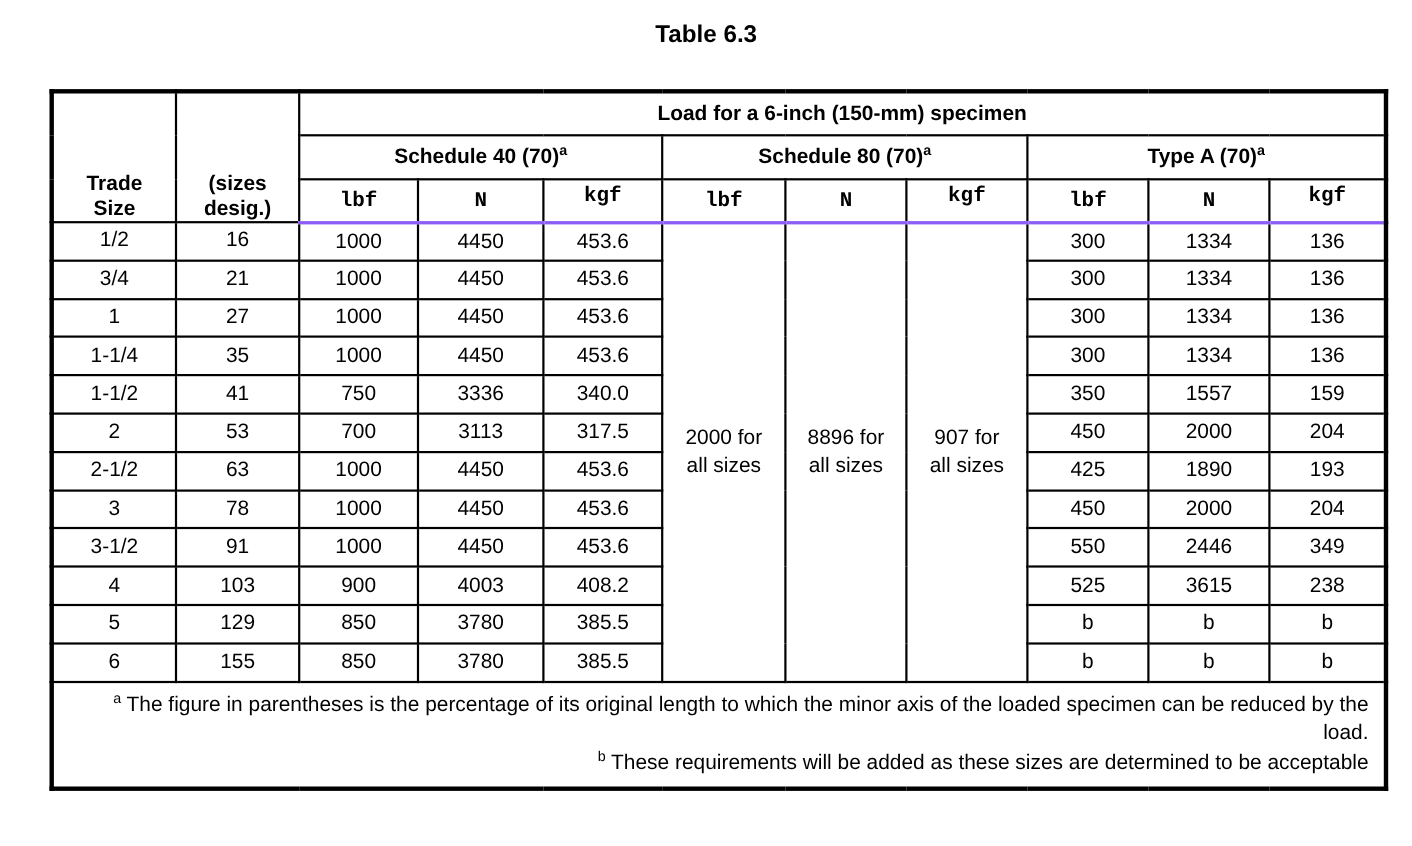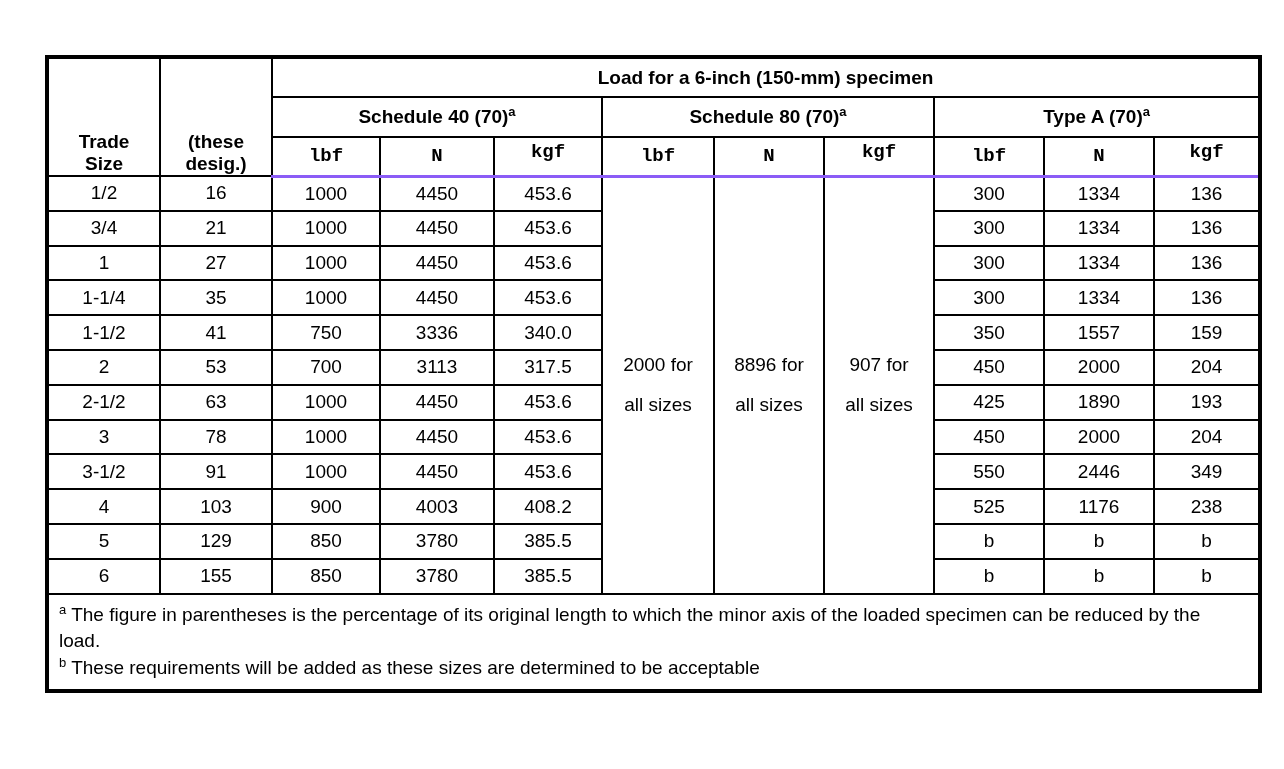--- a/index.html
+++ b/index.html
@@ -67,27 +67,27 @@
   
   tbody tr { height: 34.8px; }
   tbody td {
     border-top: none;
     border-bottom: none;
     vertical-align: middle;
     font-weight: normal;
   }
   td.sch80cell {
     white-space: pre-line;
-    line-height: 40px;
+    line-height: 25px;
     vertical-align: middle;
   }
   
   tfoot td.footnotes {
     border-top: 2px solid #14532d;
-    text-align: left;
+    text-align: right;
     vertical-align: top;
     padding: 4px 14px 6px 10px;
     height: 84px;
   }
   p.fn {
     margin: 4px 0 0 0;
     font-size: 19px;
     line-height: 26px;
   }
   p.fn.fn-a { margin-top: 3px; }
@@ -97,20 +97,21 @@
     vertical-align: super;
     line-height: 0;
   }
 </style>
 </head>
 <body>
 
 <div class="page">
 
   <div class="doc-title">
+    <div>Table 6.3</div>
   </div>
 
   <table class="crush">
     <colgroup>
       <col style="width:113px">
       <col style="width:112px">
       <col style="width:108px">
       <col style="width:114px">
       <col style="width:108px">
       <col style="width:112px">
@@ -118,21 +119,21 @@
       <col style="width:110px">
       <col style="width:110px">
       <col style="width:110px">
       <col style="width:106px">
     </colgroup>
 
     <thead>
       <tr class="h-row1">
         <th rowspan="3" class="corner">Trade
 Size</th>
-        <th rowspan="3" class="corner">(these
+        <th rowspan="3" class="corner">(sizes
 desig.)</th>
         <th colspan="9" class="span-title">Load for a 6-inch (150-mm) specimen</th>
       </tr>
       <tr class="h-row2">
         <th colspan="3" class="group"><span>Schedule 40 (70)</span><sup class="hdr-sup">a</sup></th>
         <th colspan="3" class="group"><span>Schedule 80 (70)</span><sup class="hdr-sup">a</sup></th>
         <th colspan="3" class="group"><span>Type A (70)</span><sup class="hdr-sup">a</sup></th>
       </tr>
       <tr class="h-row3">
         <th>lbf</th>
@@ -244,21 +245,21 @@
         <td>2446</td>
         <td>349</td>
       </tr>
       <tr>
         <td>4</td>
         <td>103</td>
         <td>900</td>
         <td>4003</td>
         <td>408.2</td>
         <td>525</td>
-        <td>1176</td>
+        <td>3615</td>
         <td>238</td>
       </tr>
       <tr>
         <td>5</td>
         <td>129</td>
         <td>850</td>
         <td>3780</td>
         <td>385.5</td>
         <td>b</td>
         <td>b</td>

